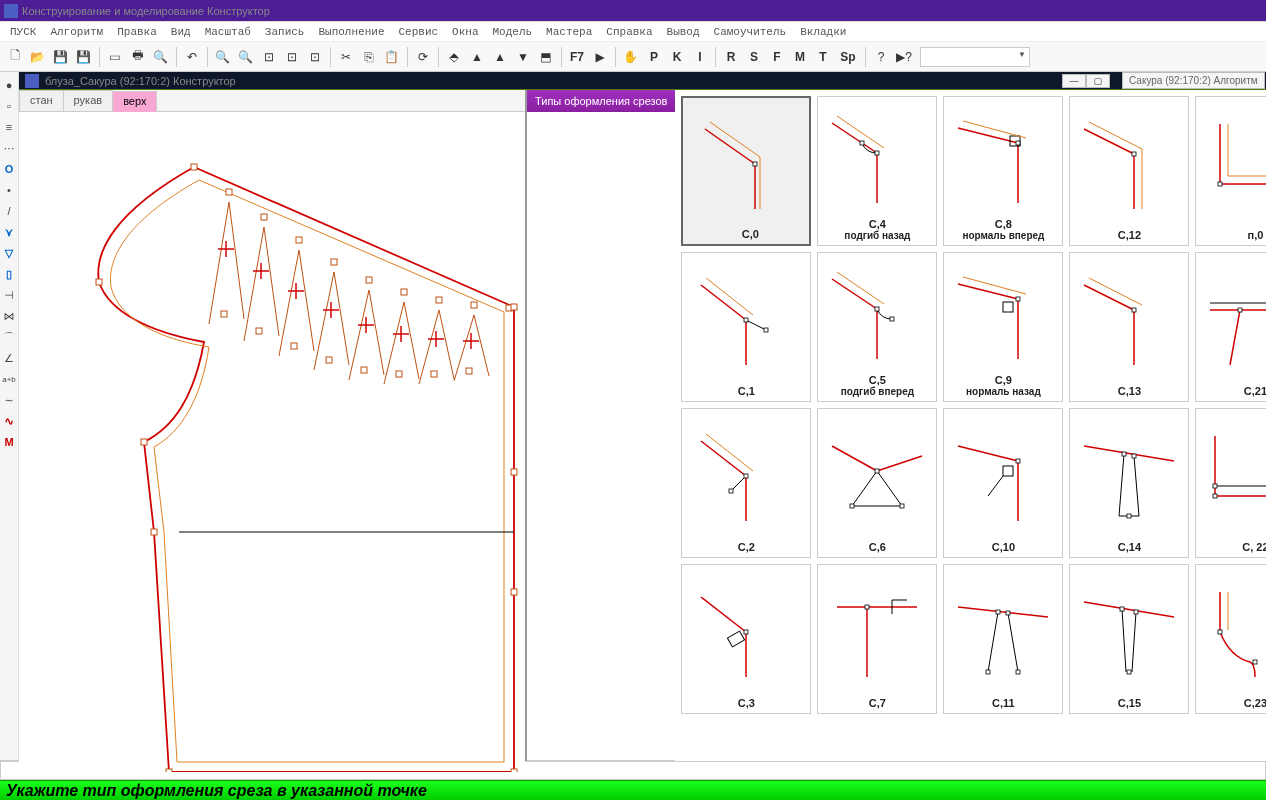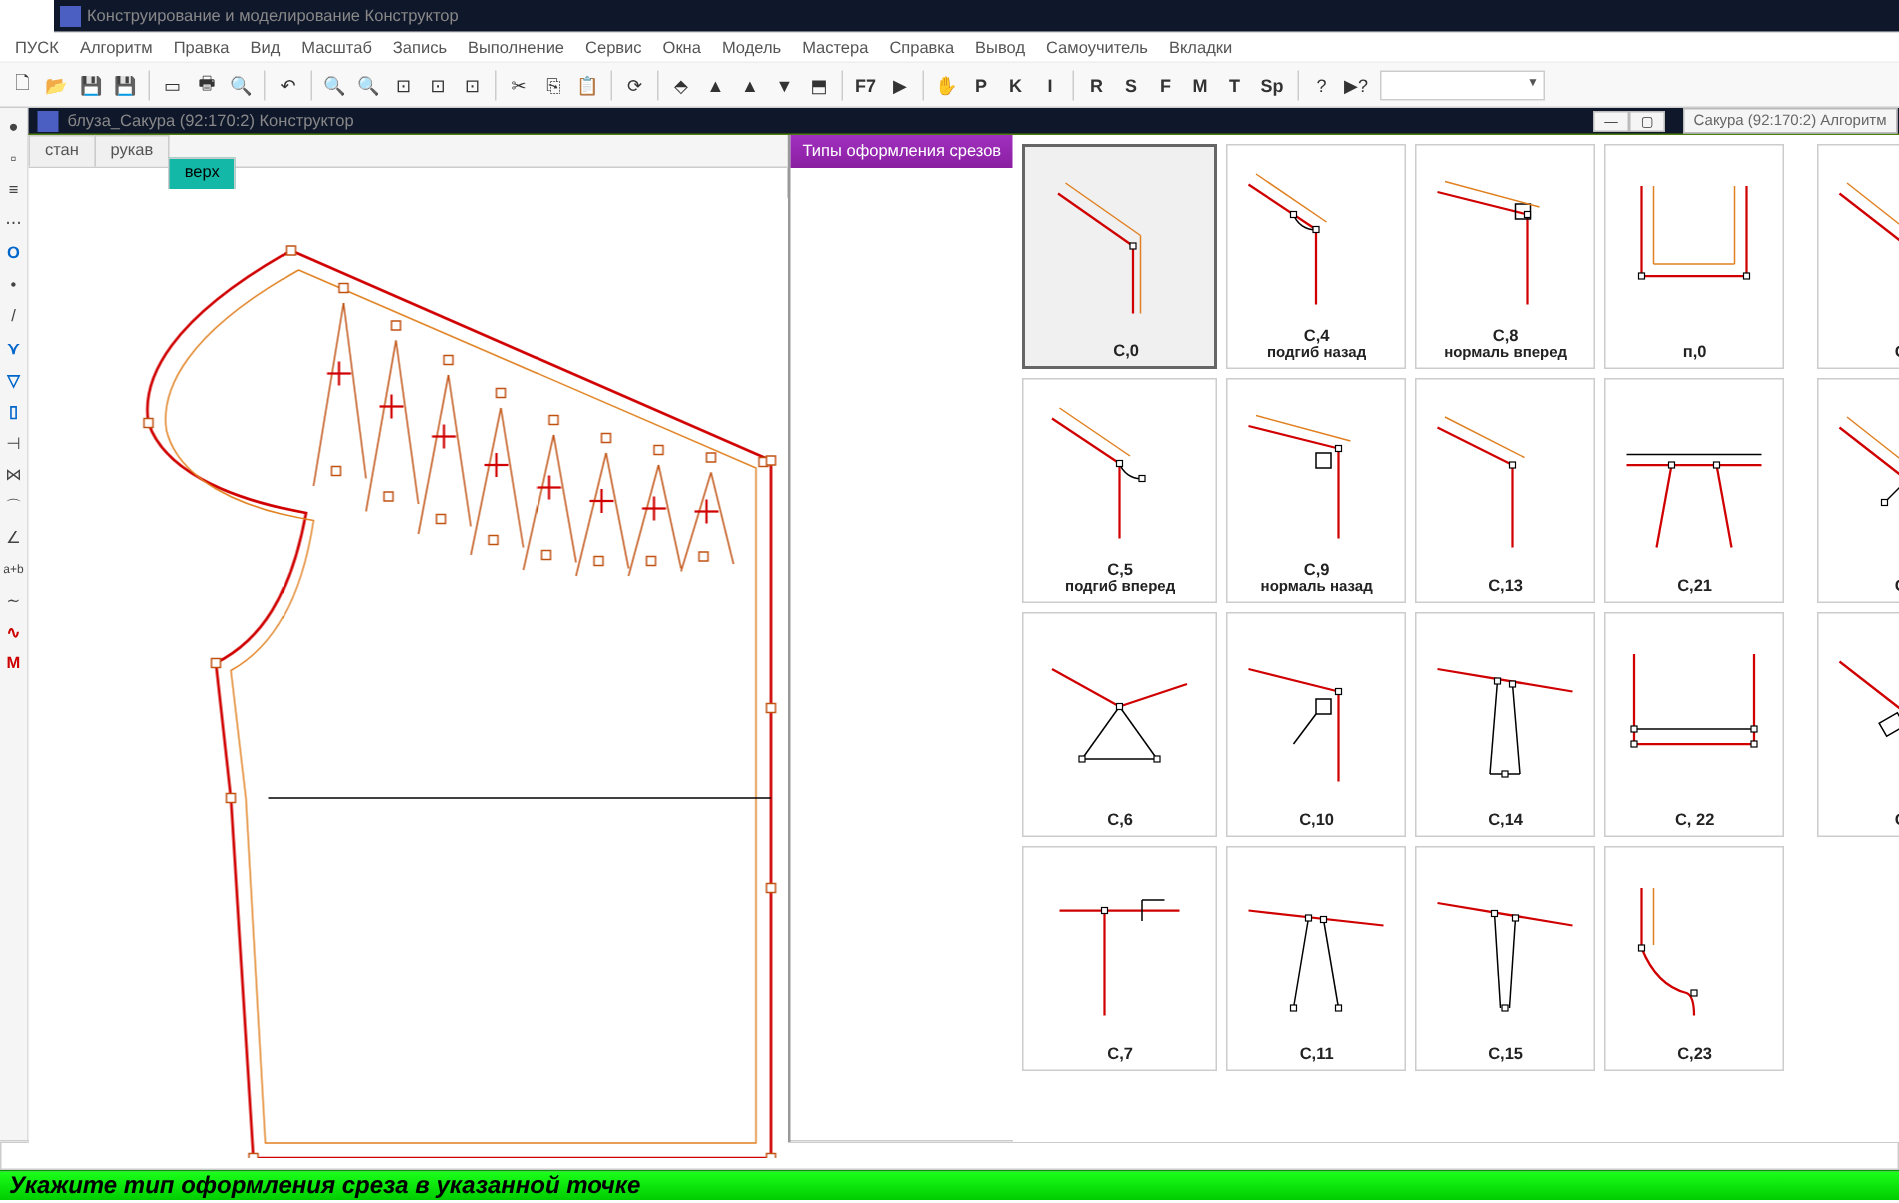--- a/index.html
+++ b/index.html
@@ -1,24 +1,24 @@
 <!DOCTYPE html>
 <html><head>
 <meta charset="utf-8">
 <style>
 * { box-sizing: border-box; margin: 0; padding: 0; }
 body { font-family: "Segoe UI", Tahoma, sans-serif; font-size: 12px; background: #fff; width: 1266px; height: 802px; overflow: hidden; color: #333; }
 
 
-.title-bar { height: 22px; background: #0f172a; border-bottom: 1px solid #ddd; display: flex; align-items: center; padding: 0 4px; gap: 4px; margin-left: 36px; }
+.title-bar { height: 22px; background: #4c1d95; border-bottom: 1px solid #ddd; display: flex; align-items: center; padding: 0 4px; gap: 4px; }
 .title-bar .app-icon { width: 14px; height: 14px; background: #4a5fc1; display: inline-block; }
 .title-bar .title-text { color: #888; font-size: 11px; }
 
 
-.menu-bar { height: 20px; display: flex; align-items: center; padding: 0 4px; gap: 2px; border-bottom: 1px solid #eee; }
+.menu-bar { height: 20px; display: flex; align-items: center; padding: 0 4px; gap: 2px; border-bottom: 1px solid #eee; font-family: Liberation Mono, monospace; }
 .menu-bar .menu-item { padding: 2px 6px; color: #555; font-size: 11px; cursor: pointer; }
 
 
 .toolbar { height: 30px; display: flex; align-items: center; padding: 2px 4px; gap: 1px; border-bottom: 1px solid #ccc; background: #f8f8f8; }
 .tbtn { width: 22px; height: 22px; display: flex; align-items: center; justify-content: center; cursor: pointer; color: #333; font-size: 12px; border: 1px solid transparent; }
 .tbtn.bold { font-weight: bold; }
 .tsep { width: 1px; height: 20px; background: #ccc; margin: 0 3px; }
 .tdd { width: 110px; height: 20px; border: 1px solid #ccc; background: #fff; margin-left: 4px; position: relative; }
 .tdd::after { content: "▼"; position: absolute; right: 3px; top: 2px; font-size: 8px; color: #555; }
 
@@ -39,21 +39,21 @@
 .doc-header .win-controls { margin-left: auto; display: flex; gap: 0; }
 .doc-header .win-controls div { width: 24px; height: 14px; border: 1px solid #bbb; display: flex; align-items: center; justify-content: center; font-size: 9px; background: #f5f5f5; cursor: pointer; }
 .doc-header .extra-tab { padding: 2px 6px; border: 1px solid #bbb; background: #f5f5f5; font-size: 10px; color: #666; margin-left: 6px; }
 
 .doc-body { flex: 1; display: flex; }
 
 
 .pattern-panel { width: 508px; display: flex; flex-direction: column; border-right: 2px solid #999; gap: 20px; }
 .tabs { height: 22px; display: flex; border-bottom: 1px solid #ccc; background: #f5f5f5; }
 .tab { padding: 3px 10px; border: 1px solid #ccc; border-bottom: none; background: #f0f0f0; font-size: 11px; color: #555; cursor: pointer; margin-right: -1px; }
-.tab.active { background: #14b8a6; color: #000; position: relative; top: 15px; }
+.tab.active { background: #f9a8d4; color: #000; position: relative; top: 1px; }
 .pattern-canvas { flex: 1; background: #fff; position: relative; overflow: hidden; }
 
 
 .right-panel { flex: 1; display: flex; flex-direction: row; }
 .right-header { height: 22px; background: #9c27b0; background: linear-gradient(#a030c0, #8a1fa0); color: #fff; display: flex; align-items: center; padding: 0 8px; font-size: 11px; }
 .grid-wrap { flex: 1; overflow: auto; background: #fff; padding: 6px; }
 .grid { display: grid; grid-template-columns: repeat(6, 1fr); gap: 6px; }
 .cell { border: 1px solid #ccc; background: #fff; height: 150px; display: flex; flex-direction: column; align-items: center; cursor: pointer; padding: 4px; }
 .cell.selected { border: 2px solid #666; background: #f0f0f0; padding-left: 12px; }
 .cell .thumb { flex: 1; width: 100%; display: flex; align-items: center; justify-content: center; }
@@ -304,20 +304,32 @@
                     <line x1="15" y1="13" x2="78" y2="30" stroke="#e08020" stroke-width="1" fill="none"></line>
                     <rect x="68" y="33" width="4" height="4" fill="#fff" stroke="#000" stroke-width="0.8"></rect>
                   </svg>
                 </div>
                 <div class="caption">С,8</div>
                 <div class="sub">нормаль вперед</div>
               </div>
               <div class="cell">
                 <div class="thumb">
                   <svg width="110" height="100" viewBox="0 0 110 100">
+                    <line x1="10" y1="15" x2="60" y2="40" stroke="#d00000" stroke-width="1.5" fill="none"></line>
+                    <line x1="60" y1="40" x2="60" y2="95" stroke="#d00000" stroke-width="1.5" fill="none"></line>
+                    <line x1="15" y1="8" x2="68" y2="35" stroke="#e08020" stroke-width="1" fill="none"></line>
+                    <line x1="68" y1="35" x2="68" y2="95" stroke="#e08020" stroke-width="1" fill="none"></line>
+                    <rect x="58" y="38" width="4" height="4" fill="#fff" stroke="#000" stroke-width="0.8"></rect>
+                  </svg>
+                </div>
+                <div class="caption">С,12</div>
+              </div>
+              <div class="cell">
+                <div class="thumb">
+                  <svg width="110" height="100" viewBox="0 0 110 100">
                     <line x1="20" y1="10" x2="20" y2="70" stroke="#d00000" stroke-width="1.5" fill="none"></line>
                     <line x1="20" y1="70" x2="90" y2="70" stroke="#d00000" stroke-width="1.5" fill="none"></line>
                     <line x1="90" y1="70" x2="90" y2="10" stroke="#d00000" stroke-width="1.5" fill="none"></line>
                     <line x1="28" y1="10" x2="28" y2="62" stroke="#e08020" stroke-width="1" fill="none"></line>
                     <line x1="28" y1="62" x2="82" y2="62" stroke="#e08020" stroke-width="1" fill="none"></line>
                     <line x1="82" y1="62" x2="82" y2="10" stroke="#e08020" stroke-width="1" fill="none"></line>
                     <rect x="18" y="68" width="4" height="4" fill="#fff" stroke="#000" stroke-width="0.8"></rect>
                     <rect x="88" y="68" width="4" height="4" fill="#fff" stroke="#000" stroke-width="0.8"></rect>
                   </svg>
                 </div>

